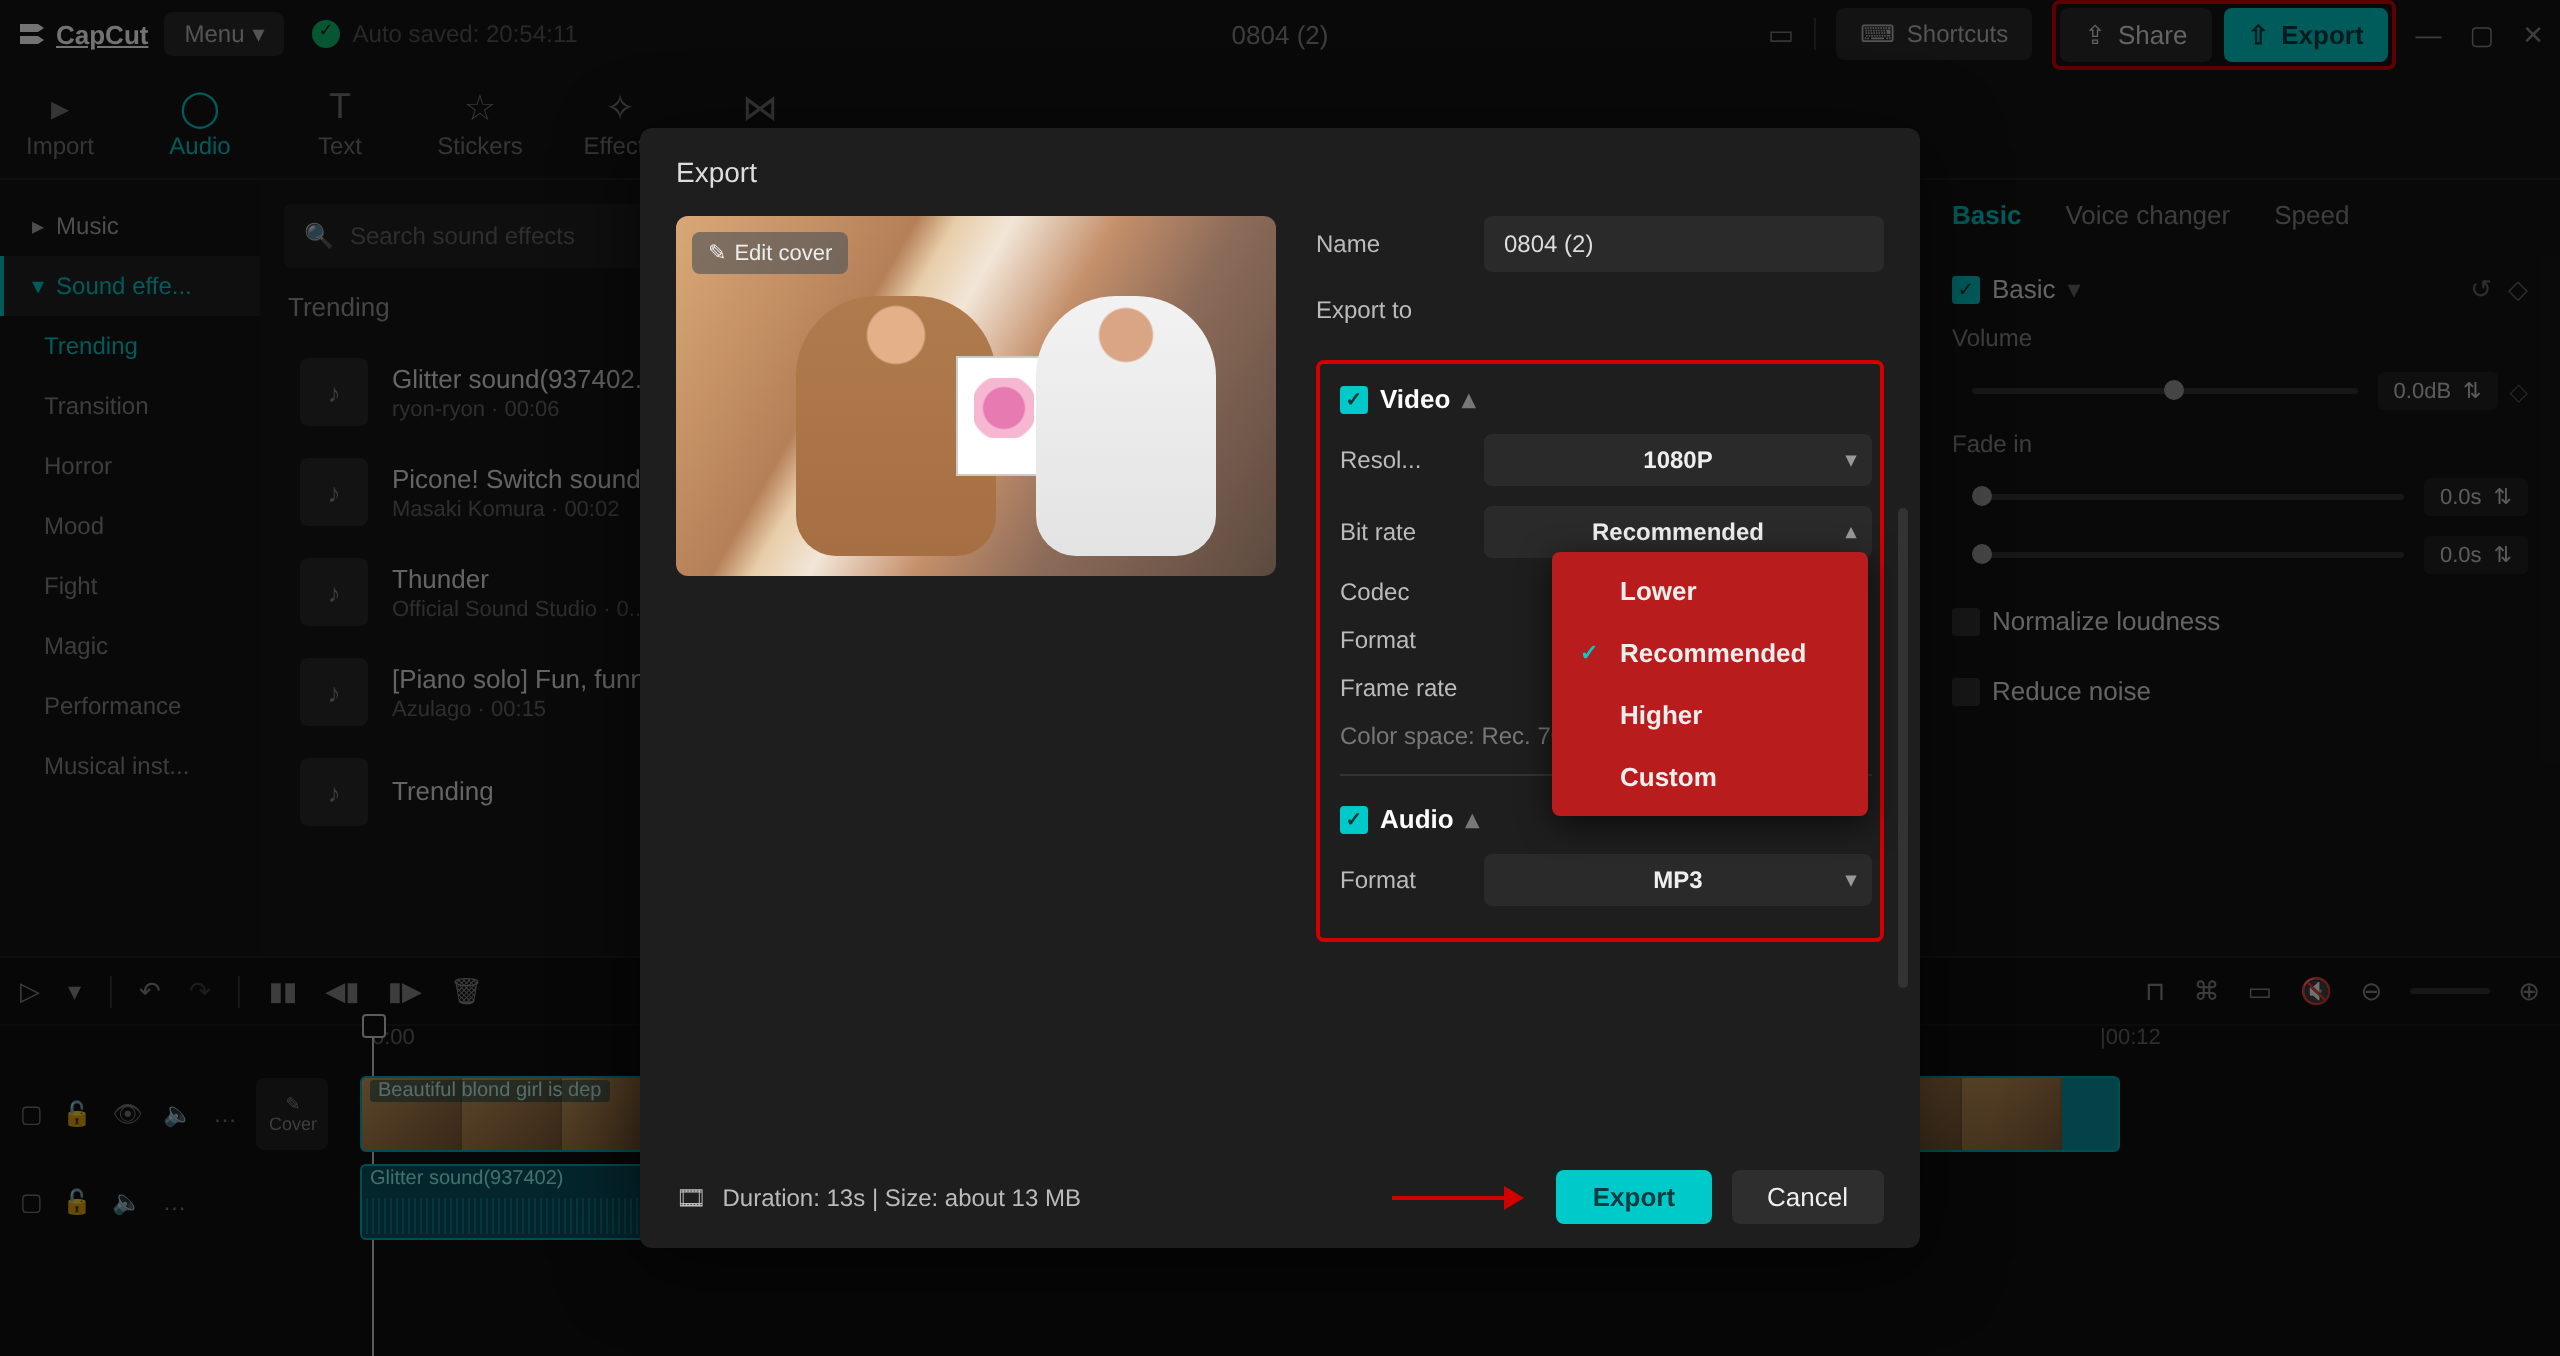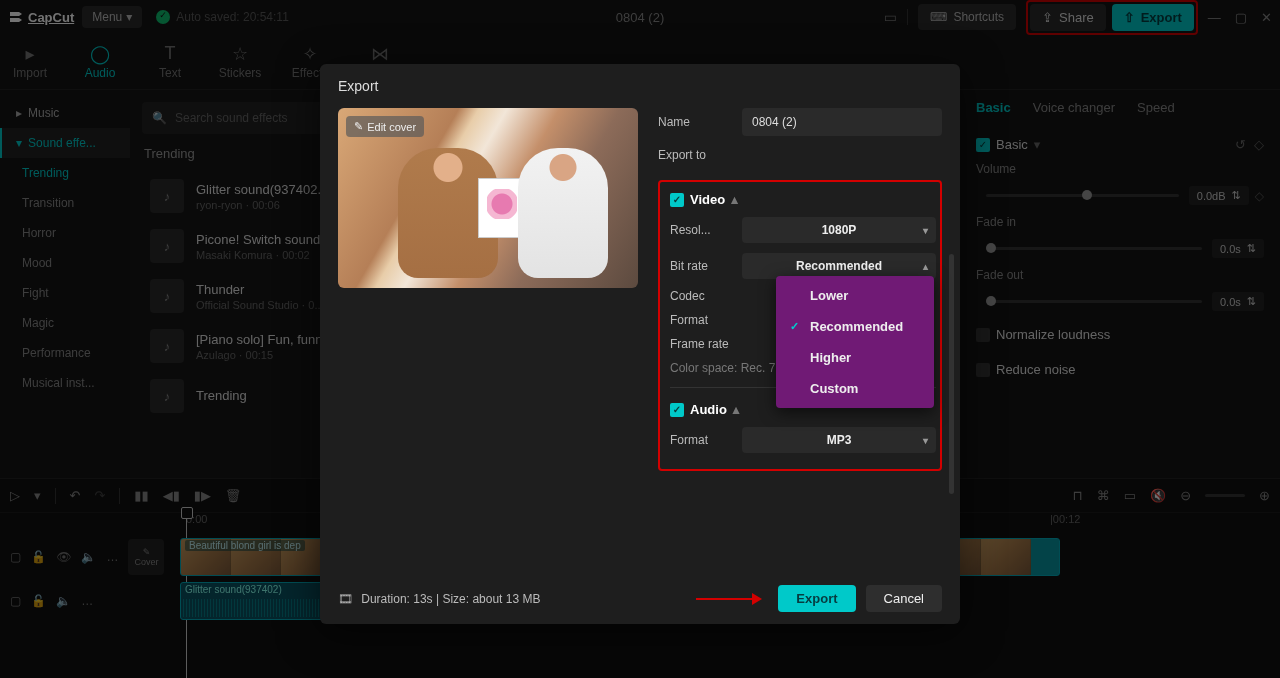--- a/index.html
+++ b/index.html
@@ -106,21 +106,21 @@
 
 .red-export { border: 2px solid #d30000; border-radius: 4px; margin-top: 6px; padding: 10px 4px 6px 10px; position: relative; }
 .sect-h { display: flex; align-items: center; gap: 6px; color: #fff; font-size: 13px; font-weight: 600; margin-bottom: 10px; }
 .optrow { display: flex; align-items: center; margin-bottom: 10px; }
 .optrow .olbl { width: 72px; color: #bbb; font-size: 12px; white-space: nowrap; overflow: hidden; text-overflow: ellipsis; }
 .select { flex: 1; height: 26px; background: #2a2a2a; border-radius: 4px; display: flex; align-items: center; justify-content: center; position: relative; color: #eee; font-size: 12px; font-weight: 600; }
 .select .chev { position: absolute; right: 8px; color: #999; font-size: 10px; }
 .csinfo { color: #777; font-size: 12px; margin: 6px 0 12px; }
 .hr { height: 1px; background: #333; margin: 10px 0 14px; }
 
-.dropdown { position: absolute; right: 6px; top: 94px; width: 158px; background: #701a75; border-radius: 4px; padding: 4px 0; box-shadow: 0 4px 16px rgba(0,0,0,.6); z-index: 5; }
+.dropdown { position: absolute; right: 6px; top: 94px; width: 158px; background: #b91c1c; border-radius: 4px; padding: 4px 0; box-shadow: 0 4px 16px rgba(0,0,0,.6); z-index: 5; }
 .dropdown .opt { padding: 8px 14px; color: #eee; font-size: 13px; font-weight: 600; display: flex; align-items: center; gap: 8px; }
 .dropdown .opt .chk { width: 12px; color: #0cc; font-size: 11px; }
 
 .modal-foot { position: absolute; bottom: 12px; left: 18px; right: 18px; display: flex; align-items: center; }
 .durinfo { display: flex; align-items: center; gap: 8px; color: #bbb; font-size: 12px; }
 .foot-btns { margin-left: auto; display: flex; gap: 10px; align-items: center; }
 .arrow { color: #d30000; font-size: 20px; margin-right: 6px; display: flex; align-items: center; }
 .arrow .line { width: 56px; height: 2px; background: #d30000; }
 .arrow .head { width: 0; height: 0; border-left: 10px solid #d30000; border-top: 6px solid transparent; border-bottom: 6px solid transparent; }
 .btn-exp { background: #00c9c9; color: #063c40; font-weight: 700; padding: 6px 18px; border-radius: 4px; font-size: 13px; }
@@ -303,23 +303,20 @@
           <span>Fade in</span>
         </div>
       <div class="row-ctrl">
           <div class="slider-line">
             <div class="slider-thumb" style="left:0"></div>
           </div>
           <div class="valbox">
             <span>0.0s</span>
             <span>⇅</span>
           </div>
-        </div>
-      <div class="row-ctrl">
-          <span>Fade out</span>
         </div>
       <div class="row-ctrl">
           <div class="slider-line">
             <div class="slider-thumb" style="left:0"></div>
           </div>
           <div class="valbox">
             <span>0.0s</span>
             <span>⇅</span>
           </div>
         </div>

